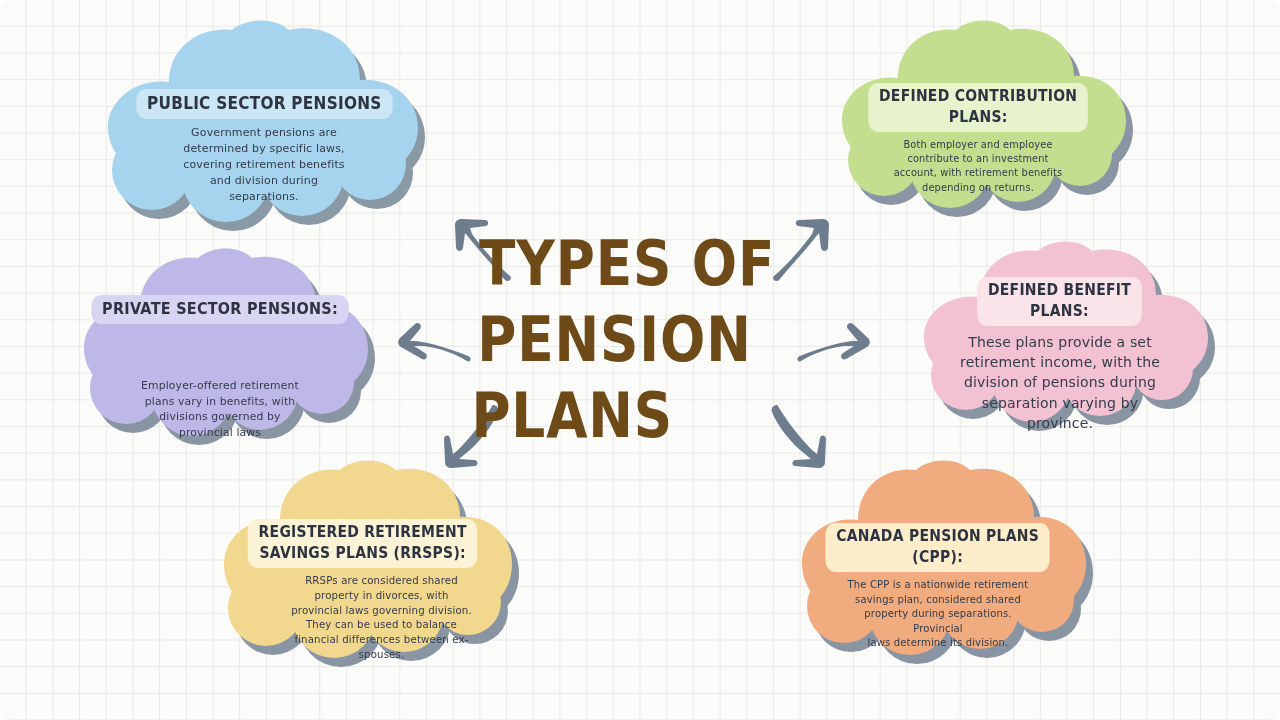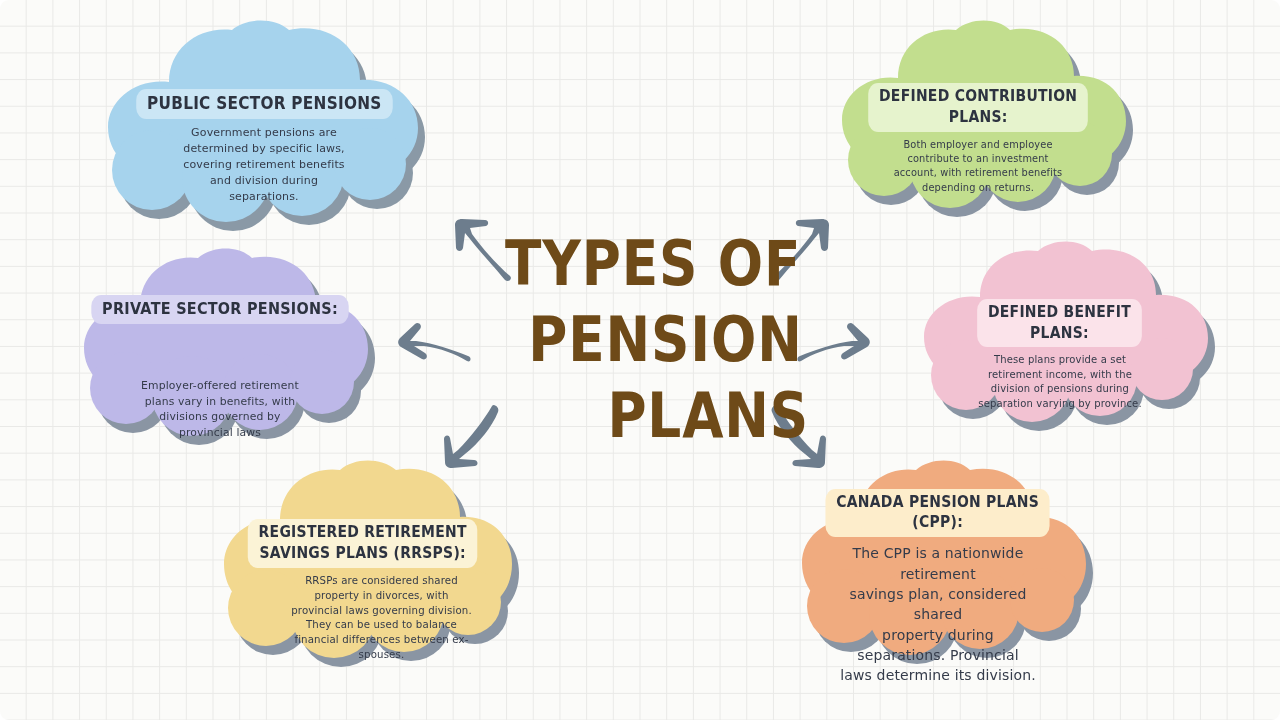--- a/index.html
+++ b/index.html
@@ -29,21 +29,21 @@
 
   
   #center-title {
     position: absolute;
     left: 455px;
     top: 220px;
     width: 370px;
     height: 240px;
     display: flex;
     flex-direction: column;
-    align-items: flex-end;
+    align-items: flex-start;
     justify-content: center;
     text-align: center;
     z-index: 6;
     pointer-events: none;
   }
   #center-title .tline {
     font-family: "DejaVu Sans", sans-serif;
     font-weight: bold;
     font-size: 62px;
     line-height: 1.23;
@@ -124,22 +124,22 @@
   #cloud-private .heading { font-size: 16px; }
   #cloud-rrsp    .heading { font-size: 15.5px; }
   #cloud-dc      .heading { font-size: 15.5px; }
   #cloud-db      .heading { font-size: 15.5px; }
   #cloud-cpp     .heading { font-size: 15.5px; }
 
   #cloud-public  .body { font-size: 11px; max-width: 50%; }
   #cloud-private .body { font-size: 10.8px; max-width: 68%; }
   #cloud-rrsp    .body { font-size: 10.2px; max-width: 66%; margin-left: 38px; }
   #cloud-dc      .body { font-size: 9.8px;  max-width: 62%; }
-  #cloud-db      .body { font-size: 10px;   max-width: 64%; }
-  #cloud-cpp     .body { font-size: 14px;   max-width: 62%; }
+  #cloud-db      .body { font-size: 14px;   max-width: 64%; }
+  #cloud-cpp     .body { font-size: 10px;   max-width: 62%; }
 
   
   .arrow {
     position: absolute;
     z-index: 5;
   }
   .arrow svg { display: block; overflow: visible; }
 
   #arrow-up-left    { left: 448px; top: 212px; width: 70px; height: 70px; }
   #arrow-left       { left: 398px; top: 312px; width: 74px; height: 58px; }

